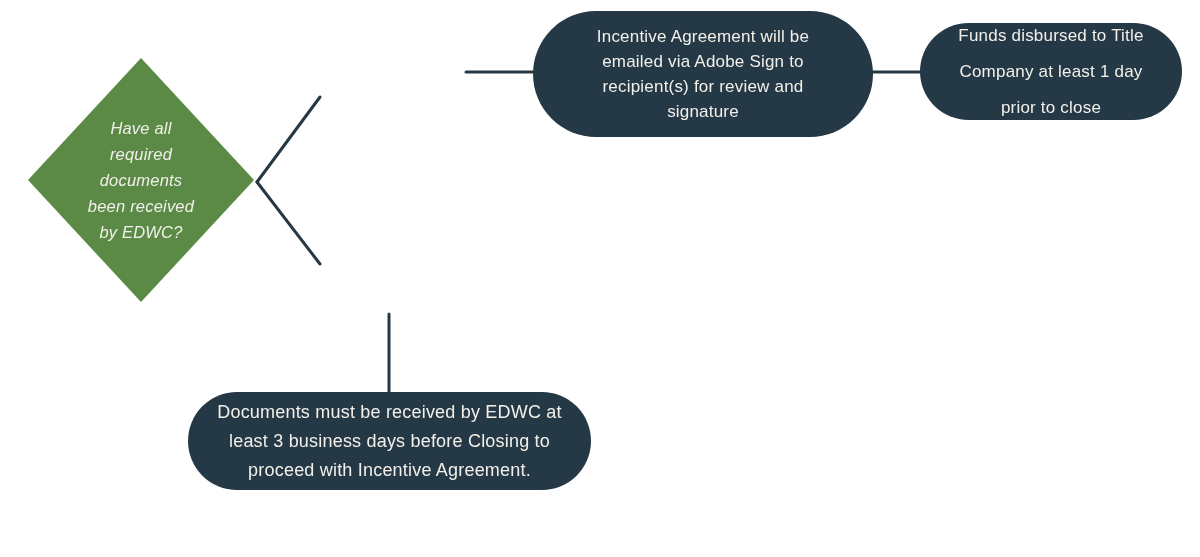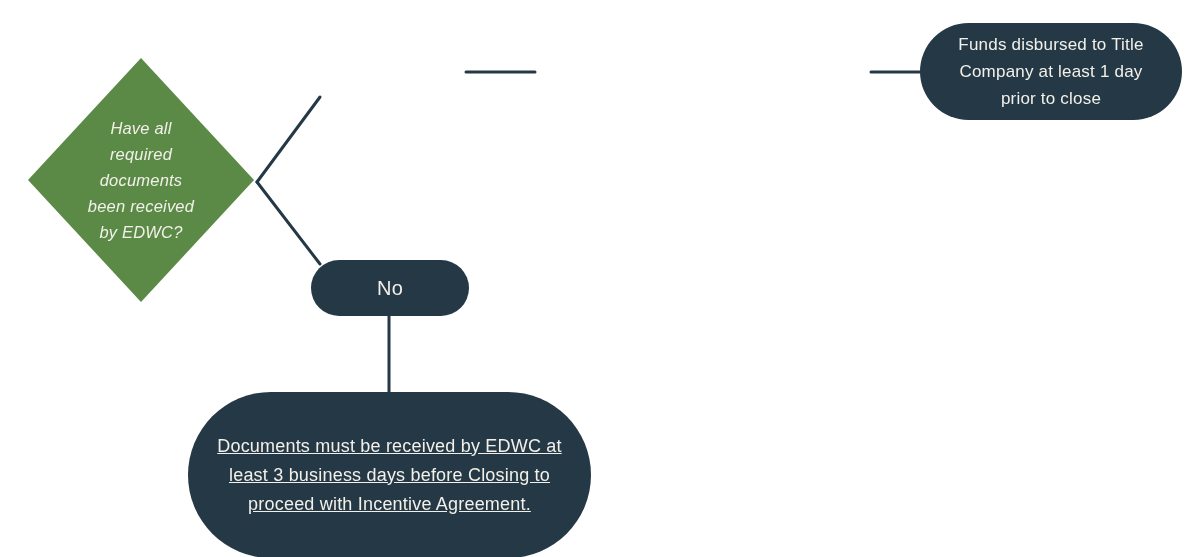--- a/index.html
+++ b/index.html
@@ -68,28 +68,27 @@
   .incentive {
     left: 533px; top: 11px;
     width: 340px; height: 126px;
     font-size: 17px;
     line-height: 25px;
   }
   .funds {
     left: 920px; top: 23px;
     width: 262px; height: 97px;
     font-size: 17px;
-    line-height: 27px;
+    line-height: 36px;
   }
   .documents {
     left: 188px; top: 392px;
-    width: 403px; height: 166px;
+    width: 403px; height: 98px;
     font-size: 18px;
     line-height: 29px;
-    text-decoration: underline;
   }
 </style>
 </head>
 <body>
 
 <div class="canvas">
 
   <svg class="connectors" viewBox="0 0 1200 557" xmlns="http://www.w3.org/2000/svg">
     <line x1="257" y1="182" x2="320" y2="97"></line>
     <line x1="257" y1="182" x2="320" y2="264"></line>
@@ -100,24 +99,27 @@
 
   <div class="node decision">
     <div class="label">Have all
 required
 documents
 been received
 by EDWC?</div>
   </div>
 
 
-  <div class="node pill answer no">
-    <span>No</span>
+
+  <div class="node pill incentive">
+    <span>Incentive Agreement will be
+emailed via Adobe Sign to
+recipient(s) for review and
+signature</span>
   </div>
-
 
   <div class="node pill funds">
     <span>Funds disbursed to Title
 Company at least 1 day
 prior to close</span>
   </div>
 
   <div class="node pill documents">
     <span>Documents must be received by EDWC at
 least 3 business days before Closing to

